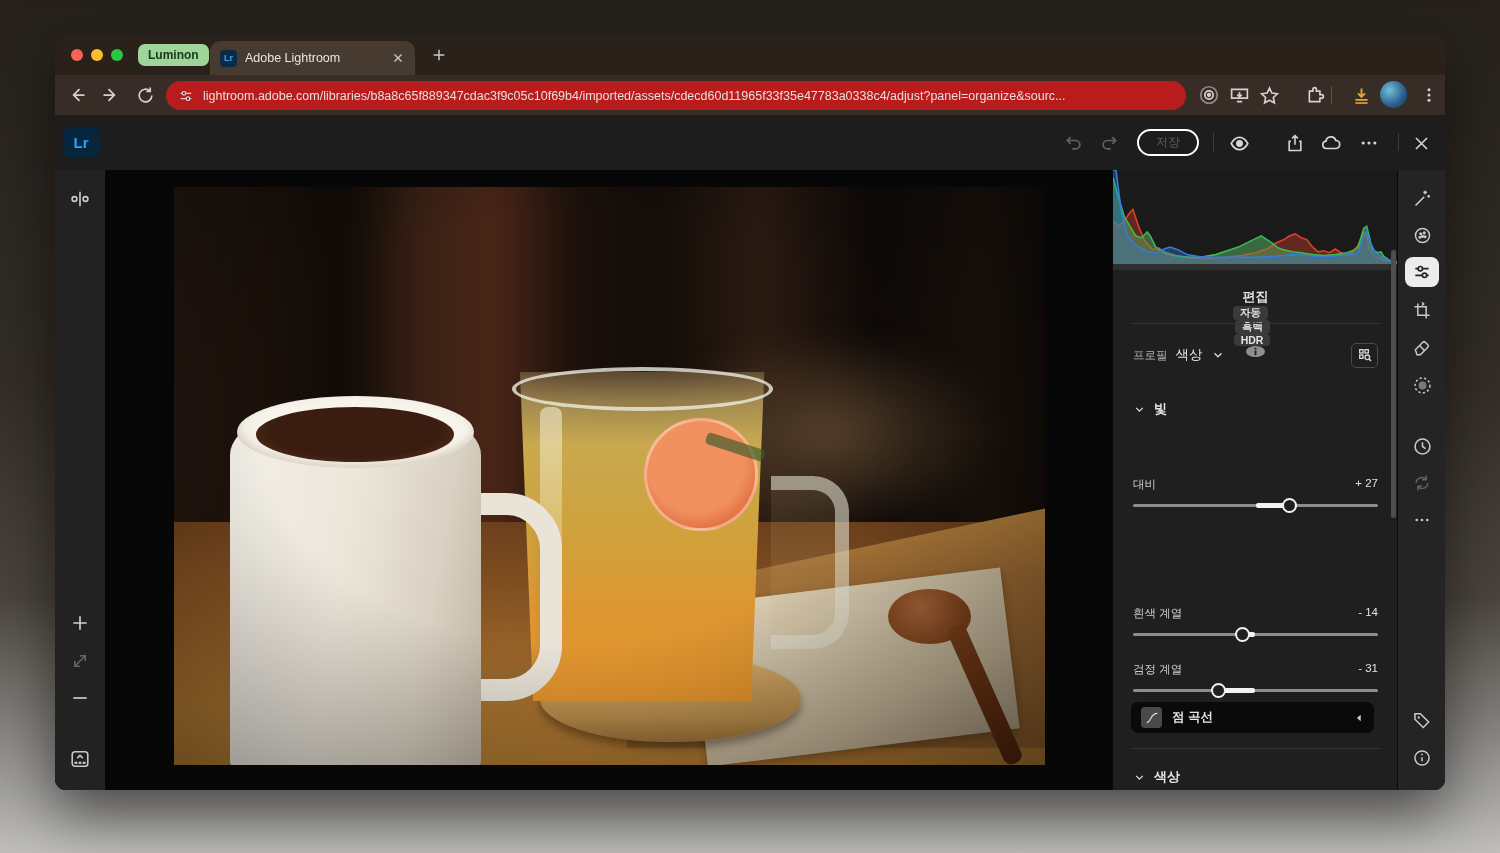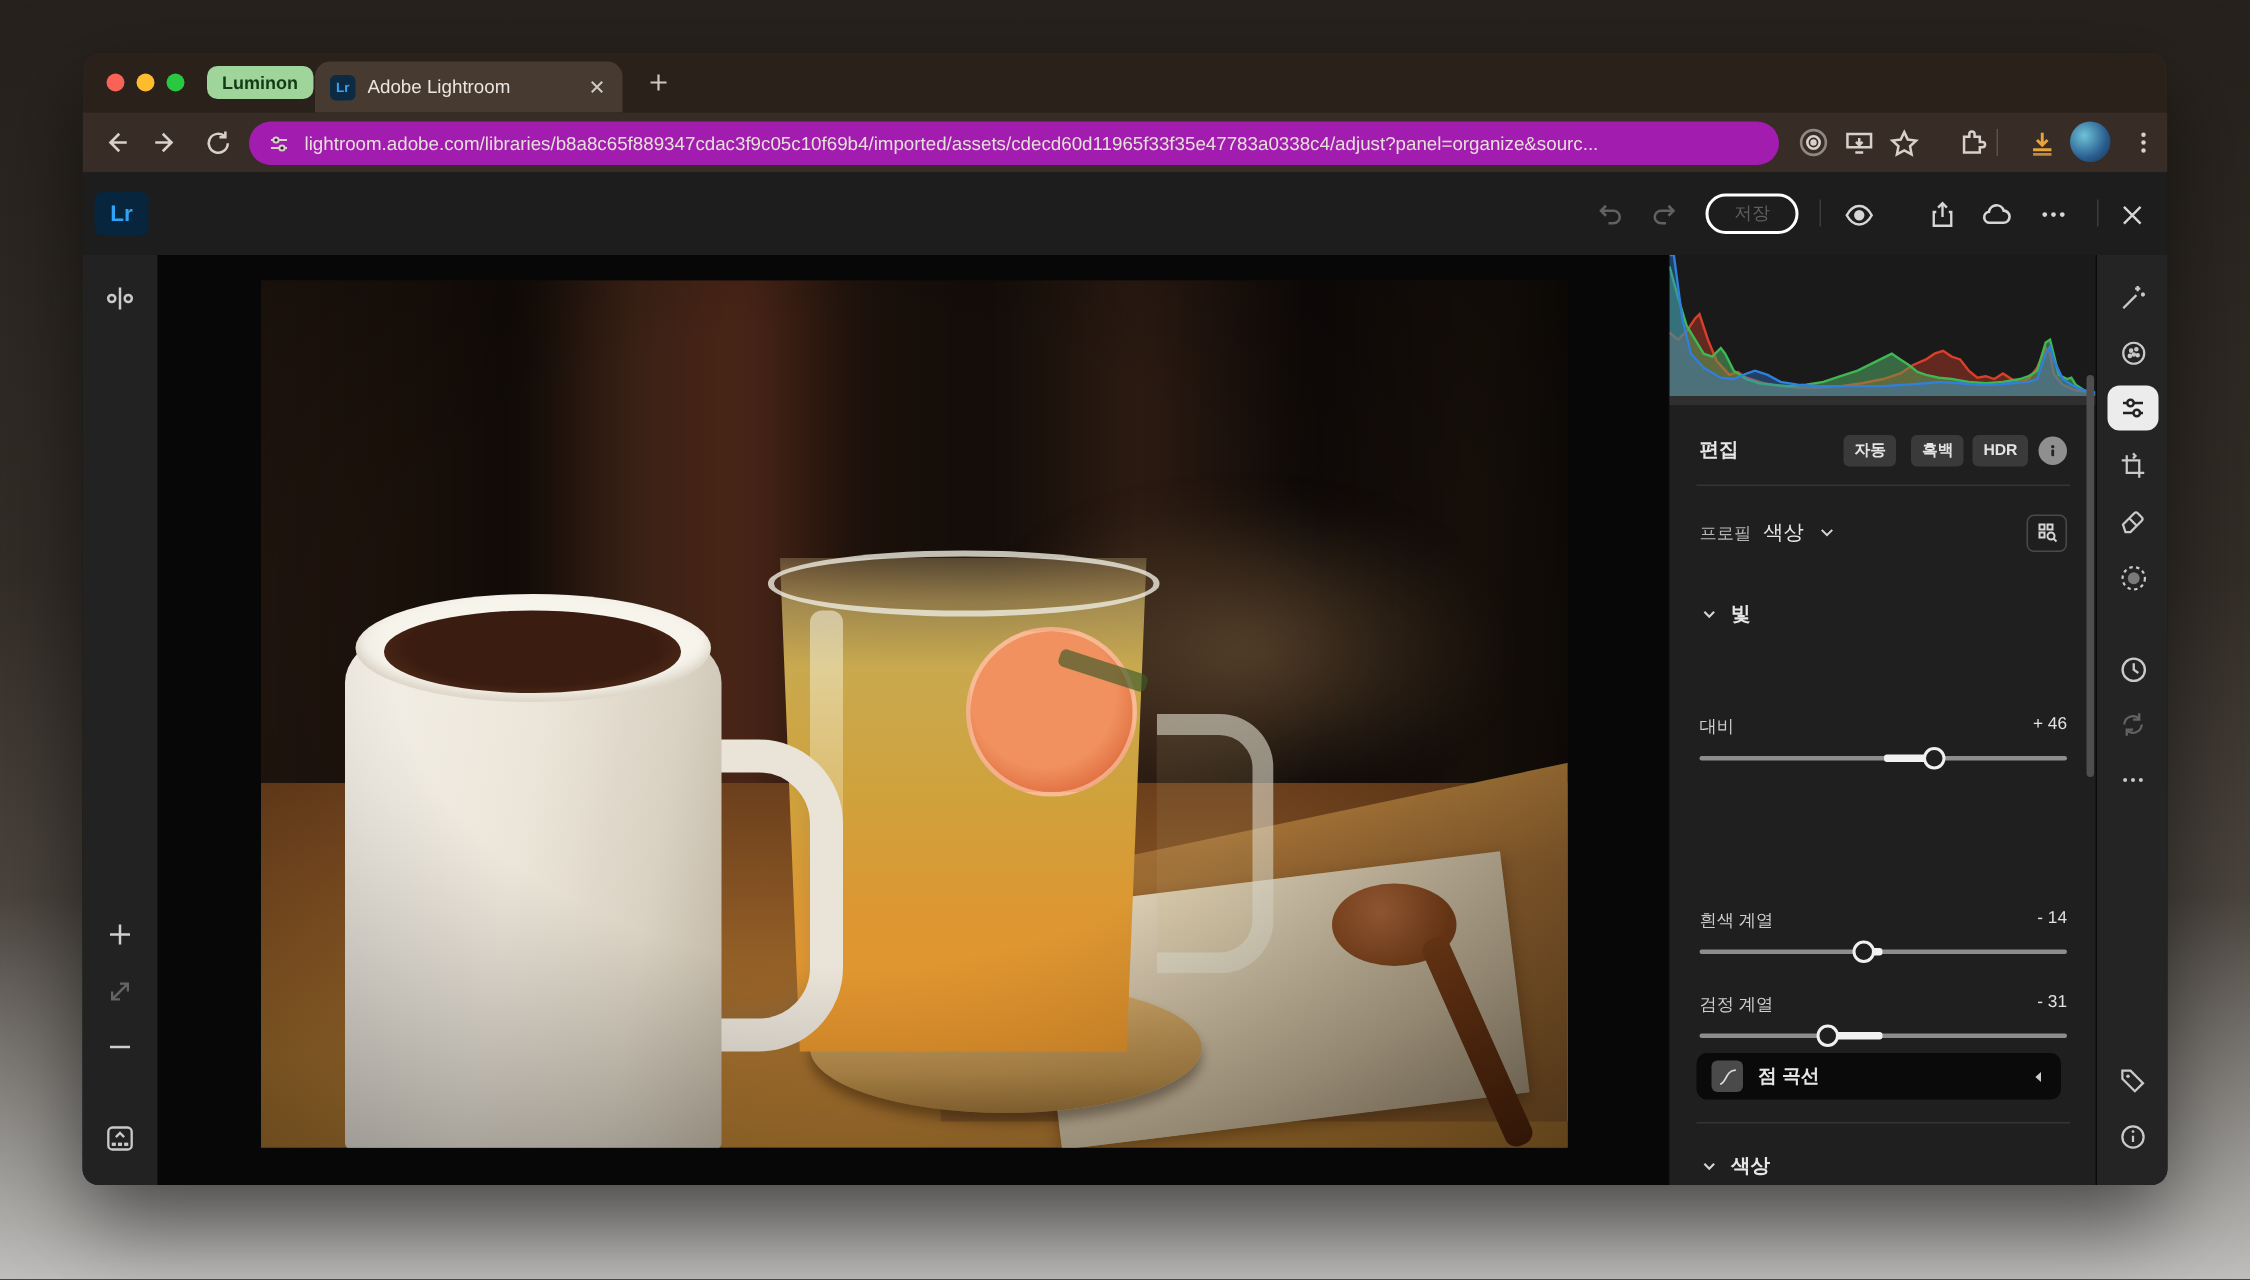--- a/index.html
+++ b/index.html
@@ -14,21 +14,21 @@
   .tabstrip{left:0;top:0;width:100%;height:40px;background:#2a211b;}
   .tl{width:12px;height:12px;border-radius:50%;top:14px;}
   .tabgroup{left:83px;top:9px;height:22px;padding:0 10px;border-radius:7px;background:#9fd49b;
     color:#143a16;font-size:12px;font-weight:bold;line-height:22px;}
   .tab{left:155px;top:6px;width:205px;height:34px;background:#473а31;background:#473a31;
     border-radius:10px 10px 0 0;display:flex;align-items:center;padding:0 10px;gap:8px;}
   .favicon{width:17px;height:17px;border-radius:4px;background:#0b2a44;color:#39a6f5;
     font-size:9px;font-weight:bold;display:flex;align-items:center;justify-content:center;}
   .tabtitle{color:#eae5e0;font-size:12.5px;flex:1;white-space:nowrap;overflow:hidden;}
   .toolbar{left:0;top:40px;width:100%;height:40px;background:#372d26;display:flex;align-items:center;}
-  .urlpill{left:111px;top:46px;width:1020px;height:29px;border-radius:15px;background:#a21caf;
+  .urlpill{left:111px;top:46px;width:1020px;height:29px;border-radius:15px;background:#b91c1c;
     display:flex;align-items:center;padding:0 12px;gap:9px;}
   .url{color:#e6dfd9;font-size:12.5px;white-space:nowrap;overflow:hidden;}
   .ic{display:flex;align-items:center;justify-content:center;}
   .ic svg{display:block;}
   .vsep{width:1px;height:18px;background:#5c5149;}
   
   .app{left:0;top:80px;width:1390px;height:675px;background:#1d1d1d;}
   .appbar{left:0;top:0;width:100%;height:55px;background:#1d1d1d;}
   .lrlogo{left:8px;top:13px;width:36px;height:29px;border-radius:5px;background:#07263d;
     color:#2fa3f7;font-weight:bold;font-size:15px;display:flex;align-items:center;justify-content:center;}
@@ -284,21 +284,21 @@
               <path d="M0.0 51.7 L5.7 56.4 L11.4 50.8 L17.1 42.3 L20.0 39.5 L25.6 56.4 L31.4 70.5 L39.9 79.9 L45.6 78.0 L51.3 81.8 L62.7 85.5 L74.1 87.4 L85.5 88.4 L99.8 88.4 L114.0 87.4 L128.3 85.5 L142.5 82.7 L153.9 79.0 L162.4 73.3 L171.0 69.6 L176.7 65.8 L182.4 63.9 L188.1 67.7 L193.8 69.6 L199.5 77.1 L205.2 81.8 L210.9 80.8 L216.6 82.7 L222.3 79.0 L228.0 82.7 L233.7 84.6 L239.4 82.7 L245.1 75.2 L250.8 62.0 L253.7 65.8 L256.5 79.9 L262.2 86.5 L270.8 90.2 L285.0 92.1 L285 94 L0 94 Z" fill="#d9402a" fill-opacity="0.38"></path>
               <path d="M0.0 51.7 L5.7 56.4 L11.4 50.8 L17.1 42.3 L20.0 39.5 L25.6 56.4 L31.4 70.5 L39.9 79.9 L45.6 78.0 L51.3 81.8 L62.7 85.5 L74.1 87.4 L85.5 88.4 L99.8 88.4 L114.0 87.4 L128.3 85.5 L142.5 82.7 L153.9 79.0 L162.4 73.3 L171.0 69.6 L176.7 65.8 L182.4 63.9 L188.1 67.7 L193.8 69.6 L199.5 77.1 L205.2 81.8 L210.9 80.8 L216.6 82.7 L222.3 79.0 L228.0 82.7 L233.7 84.6 L239.4 82.7 L245.1 75.2 L250.8 62.0 L253.7 65.8 L256.5 79.9 L262.2 86.5 L270.8 90.2 L285.0 92.1" fill="none" stroke="#d9402a" stroke-width="1.6"></path>
               <path d="M0.0 7.5 L5.7 28.2 L11.4 47.0 L17.1 56.4 L22.8 65.8 L28.5 67.7 L34.2 62.0 L37.1 65.8 L42.8 77.1 L51.3 82.7 L59.8 85.5 L68.4 86.5 L79.8 87.4 L91.2 86.5 L102.6 84.6 L114.0 80.8 L125.4 77.1 L136.8 71.4 L142.5 68.6 L148.2 65.8 L153.9 69.6 L159.6 73.3 L165.3 78.0 L171.0 79.9 L179.6 81.8 L188.1 82.7 L199.5 84.6 L210.9 85.5 L222.3 84.6 L233.7 82.7 L239.4 80.8 L245.1 77.1 L250.8 58.3 L253.7 56.4 L256.5 67.7 L259.4 79.9 L265.1 82.7 L267.9 81.8 L270.8 86.5 L276.4 90.2 L285.0 92.1 L285 94 L0 94 Z" fill="#3db853" fill-opacity="0.38"></path>
               <path d="M0.0 7.5 L5.7 28.2 L11.4 47.0 L17.1 56.4 L22.8 65.8 L28.5 67.7 L34.2 62.0 L37.1 65.8 L42.8 77.1 L51.3 82.7 L59.8 85.5 L68.4 86.5 L79.8 87.4 L91.2 86.5 L102.6 84.6 L114.0 80.8 L125.4 77.1 L136.8 71.4 L142.5 68.6 L148.2 65.8 L153.9 69.6 L159.6 73.3 L165.3 78.0 L171.0 79.9 L179.6 81.8 L188.1 82.7 L199.5 84.6 L210.9 85.5 L222.3 84.6 L233.7 82.7 L239.4 80.8 L245.1 77.1 L250.8 58.3 L253.7 56.4 L256.5 67.7 L259.4 79.9 L265.1 82.7 L267.9 81.8 L270.8 86.5 L276.4 90.2 L285.0 92.1" fill="none" stroke="#3db853" stroke-width="1.6"></path>
               <path d="M0.0 0.0 L2.9 0.0 L8.5 42.3 L14.3 65.8 L22.8 75.2 L34.2 81.8 L42.8 82.7 L51.3 79.0 L57.0 77.1 L65.5 79.9 L74.1 84.6 L85.5 86.5 L99.8 87.4 L114.0 87.4 L128.3 87.4 L142.5 87.4 L156.8 86.5 L171.0 85.5 L179.6 84.6 L193.8 85.5 L205.2 86.5 L216.6 86.5 L228.0 85.5 L239.4 84.6 L245.1 82.7 L250.8 65.8 L253.7 61.1 L256.5 70.5 L262.2 82.7 L267.9 86.5 L273.6 89.3 L279.3 91.2 L285.0 92.1 L285 94 L0 94 Z" fill="#2f7fdb" fill-opacity="0.38"></path>
               <path d="M0.0 0.0 L2.9 0.0 L8.5 42.3 L14.3 65.8 L22.8 75.2 L34.2 81.8 L42.8 82.7 L51.3 79.0 L57.0 77.1 L65.5 79.9 L74.1 84.6 L85.5 86.5 L99.8 87.4 L114.0 87.4 L128.3 87.4 L142.5 87.4 L156.8 86.5 L171.0 85.5 L179.6 84.6 L193.8 85.5 L205.2 86.5 L216.6 86.5 L228.0 85.5 L239.4 84.6 L245.1 82.7 L250.8 65.8 L253.7 61.1 L256.5 70.5 L262.2 82.7 L267.9 86.5 L273.6 89.3 L279.3 91.2 L285.0 92.1" fill="none" stroke="#2f7fdb" stroke-width="1.6"></path>
             </svg>
         </div>
         <div class="ab scrollthumb"></div>
 
-        <div class="ab" style="left:20px;top:118px;width:245px;height:24px;display:flex;align-items:center;">
+        <div class="ab" style="left:20px;top:118px;width:245px;height:24px;display:flex;align-items:center;flex-direction:column;">
           <span class="ptitle">편집</span>
           <span style="flex:1"></span>
           <span class="pill" style="margin-right:10px">자동</span>
           <span class="pill" style="margin-right:6px">흑백</span>
           <span class="pill" style="margin-right:7px">HDR</span>
           <span class="ic" style="width:19px;height:19px;border-radius:50%;background:#8f8f8f;">
             <svg width="11" height="11" viewBox="0 0 24 24" fill="#222">
                 <circle cx="12" cy="6" r="2.4"></circle>
                 <rect x="10" y="10" width="4" height="10" rx="1.6"></rect>
               </svg>
@@ -332,21 +332,21 @@
             <svg width="13" height="13" viewBox="0 0 24 24" fill="none" stroke="#d6d6d6" stroke-width="2.6">
                 <path d="M6 9 L12 15 L18 9"></path>
               </svg>
           </span>
           <span class="ptitle">빛</span>
         </div>
 
         <div class="ab srow" style="top:307px">
           <div style="display:flex;justify-content:space-between">
               <span class="lbl">대비</span>
-              <span class="val">+ 46</span>
+              <span class="val">+ 27</span>
             </div>
           <div class="strack">
               <div class="hl" style="left: 50%; width: 13.5%;"></div>
               <div class="thumb" style="left: 63.5%;"></div>
             </div>
         </div>
         <div class="ab srow" style="top:436px">
           <div style="display:flex;justify-content:space-between">
               <span class="lbl">흰색 계열</span>
               <span class="val">- 14</span>

